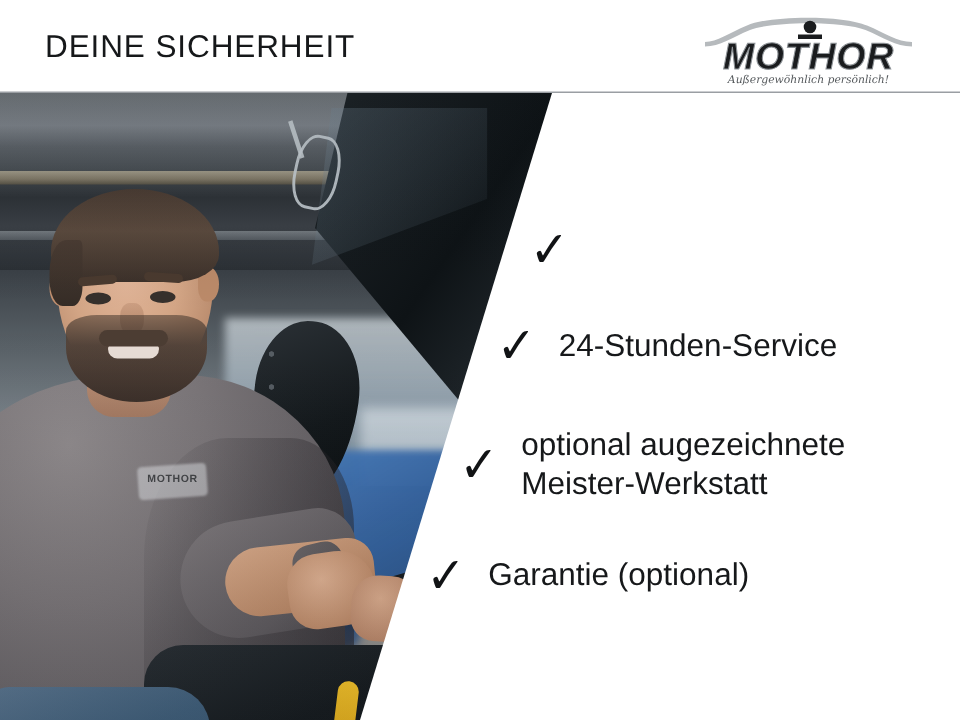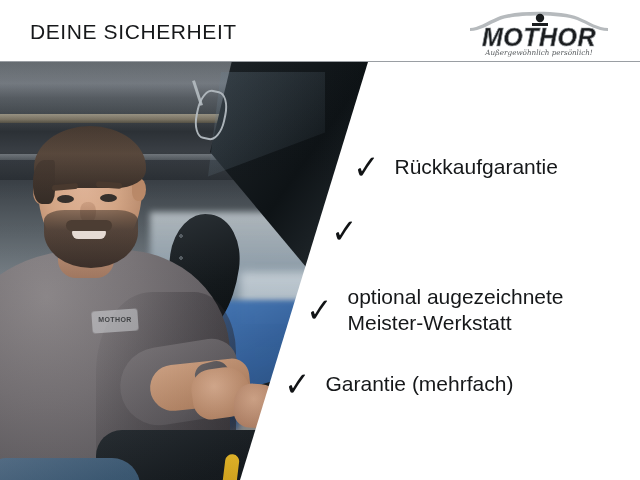--- a/index.html
+++ b/index.html
@@ -553,33 +553,33 @@
       <div class="photo-grade"></div>
     </div>
   </div>
 
   <div class="white-wedge"></div>
 
   <div class="bullets">
 
     <div class="bullet bullet-1">
       <span class="check">✓</span>
-      <span class="bullet-text">Rückkaufgarantie</span>
     </div>
 
     <div class="bullet bullet-2">
       <span class="check">✓</span>
+      <span class="bullet-text">24-Stunden-Service</span>
     </div>
 
     <div class="bullet bullet-3">
       <span class="check">✓</span>
       <span class="bullet-text">optional augezeichnete
 Meister-Werkstatt</span>
     </div>
 
     <div class="bullet bullet-4">
       <span class="check">✓</span>
-      <span class="bullet-text">Garantie (mehrfach)</span>
+      <span class="bullet-text">Garantie (optional)</span>
     </div>
 
   </div>
 
 </div>
 
 </body></html>

